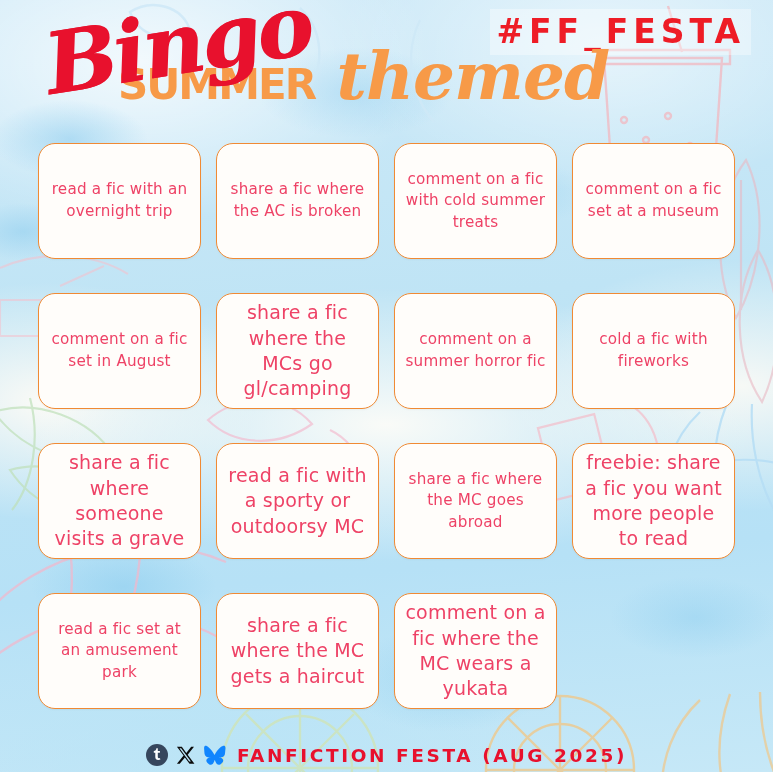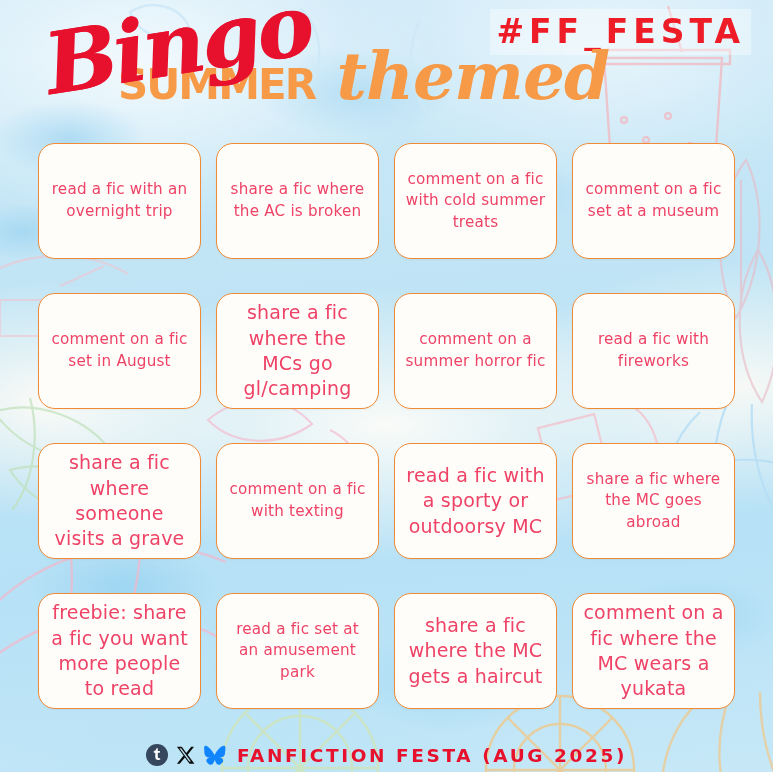--- a/index.html
+++ b/index.html
@@ -268,28 +268,25 @@
     <div class="cell">
         <span>comment on a fic set in August</span>
       </div>
     <div class="cell tight">
         <span>share a fic where the MCs go gl/camping</span>
       </div>
     <div class="cell">
         <span>comment on a summer horror fic</span>
       </div>
     <div class="cell">
-        <span>read a fic with fireworks</span>
+        <span>cold a fic with fireworks</span>
       </div>
 
     <div class="cell tight">
         <span>share a fic where someone visits a grave</span>
-      </div>
-    <div class="cell">
-        <span>comment on a fic with texting</span>
       </div>
     <div class="cell tight">
         <span>read a fic with a sporty or outdoorsy MC</span>
       </div>
     <div class="cell">
         <span>share a fic where the MC goes abroad</span>
       </div>
 
     <div class="cell tight">
         <span>freebie: share a fic you want more people to read</span>

